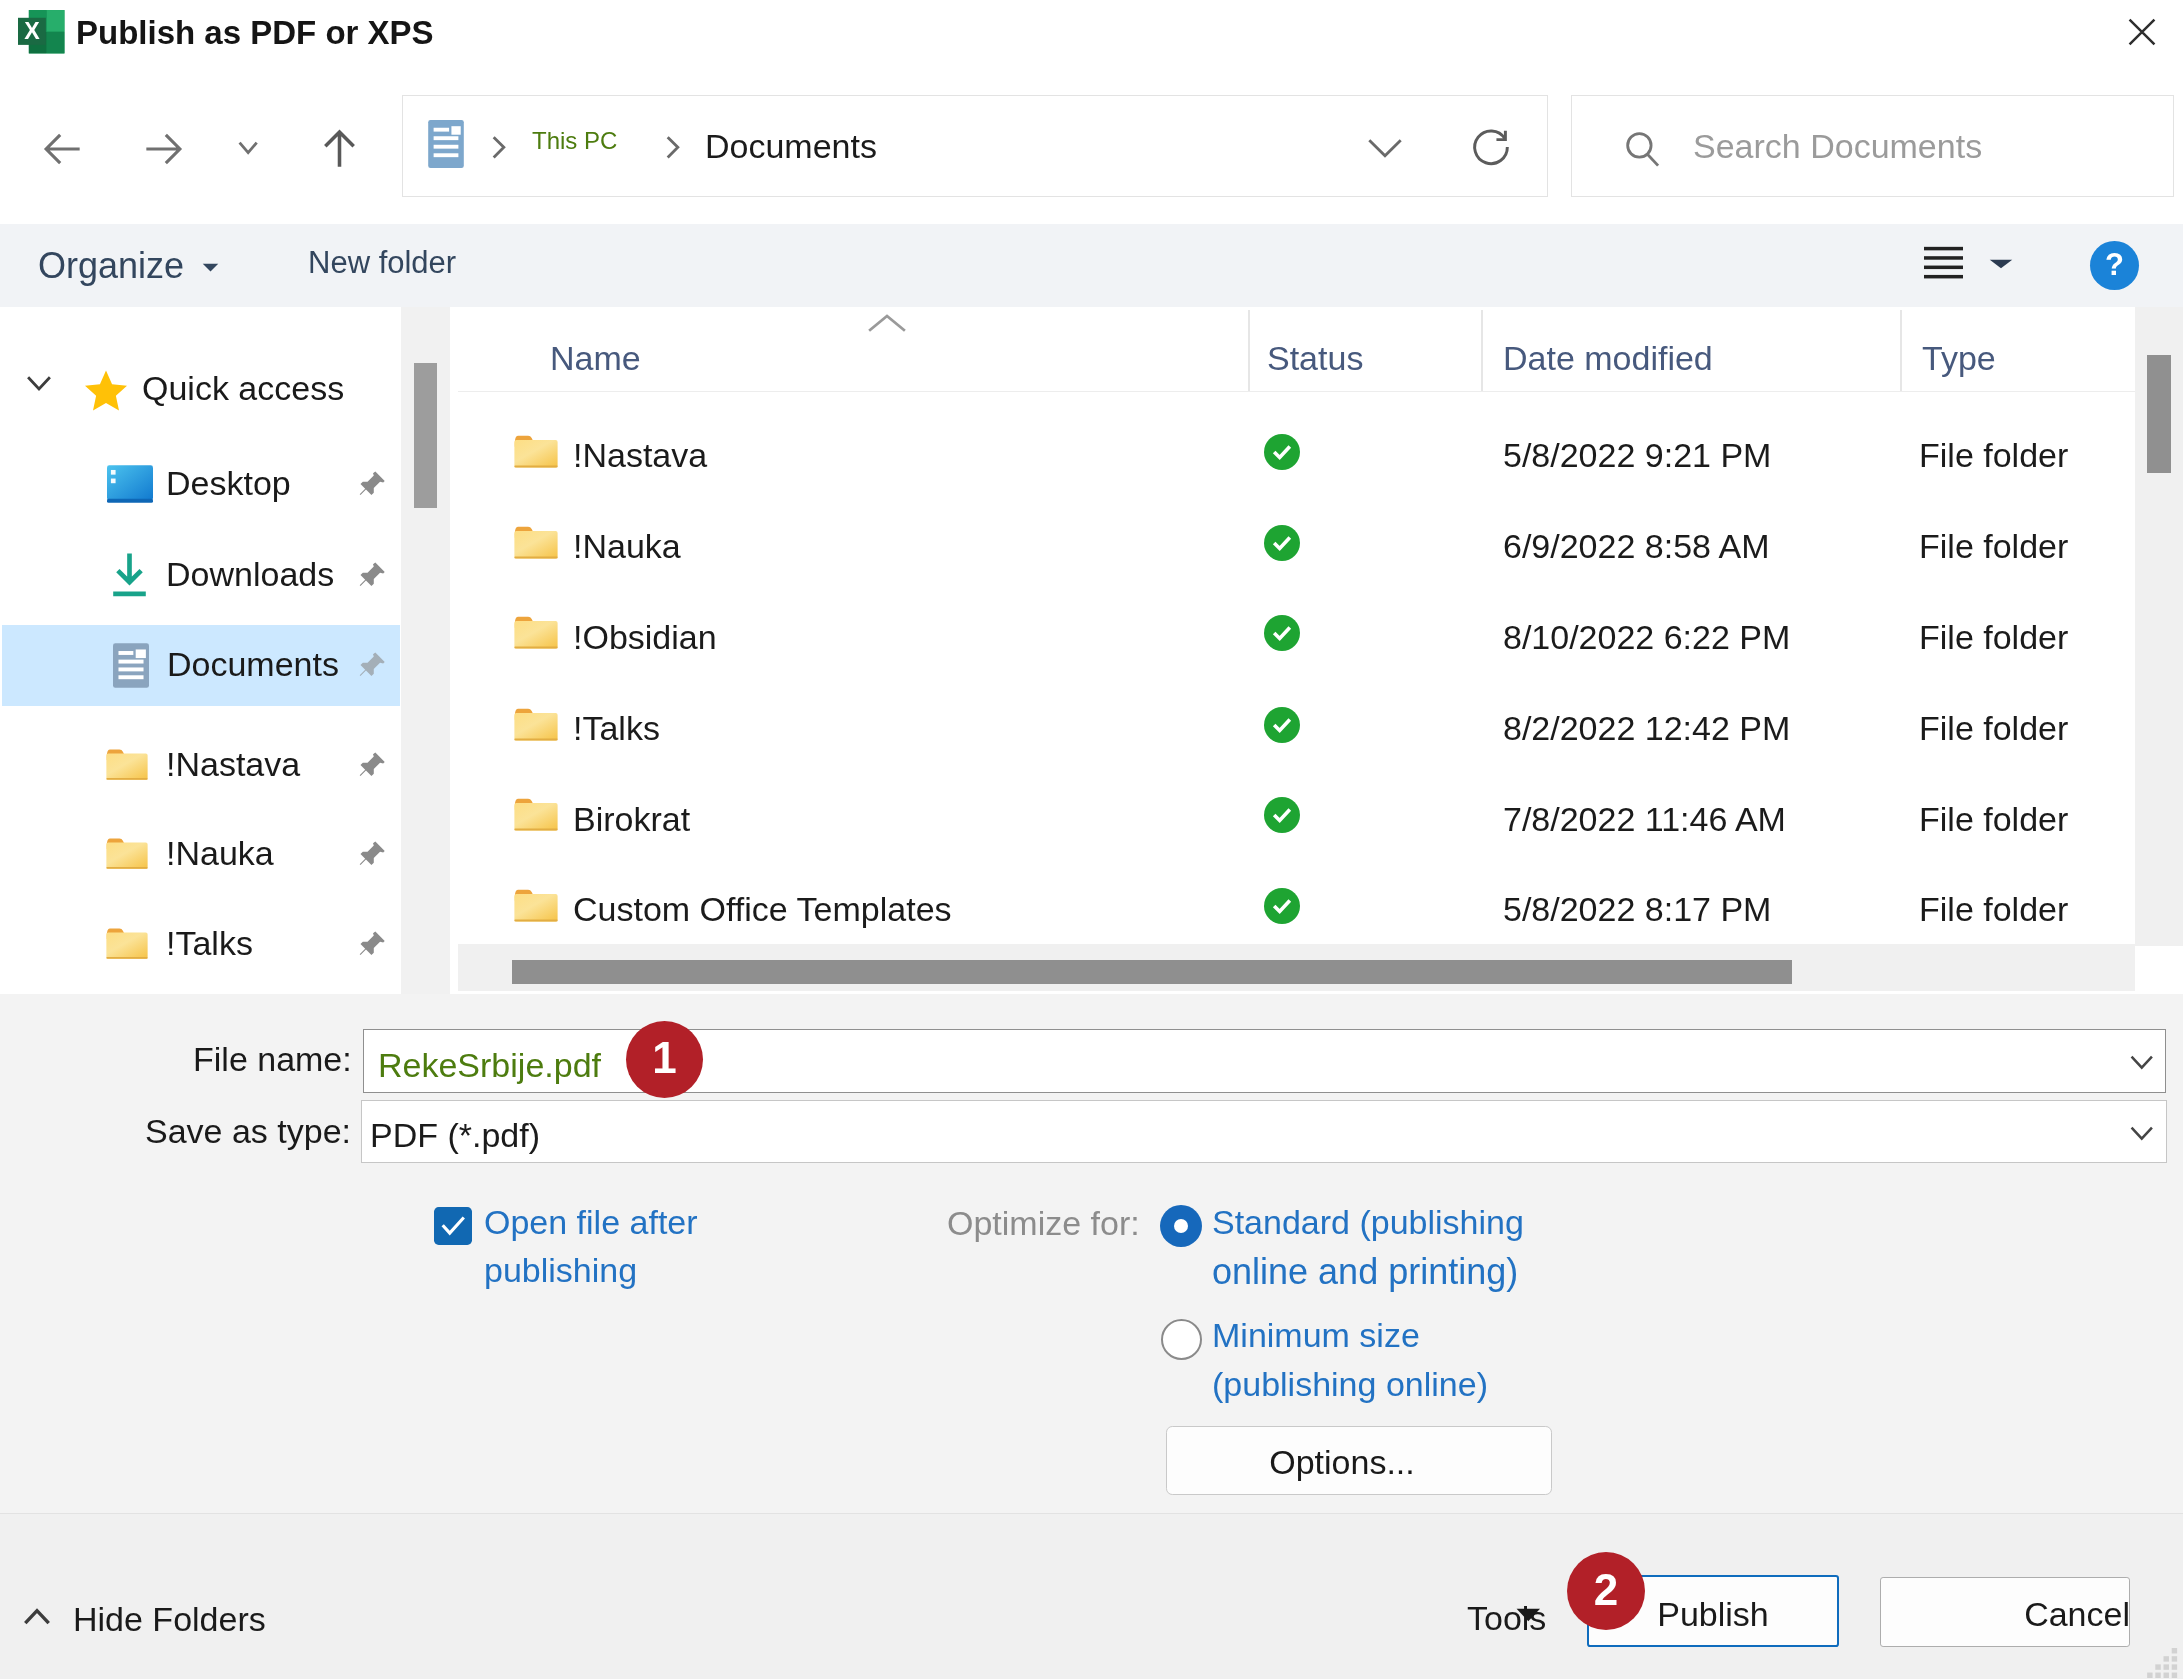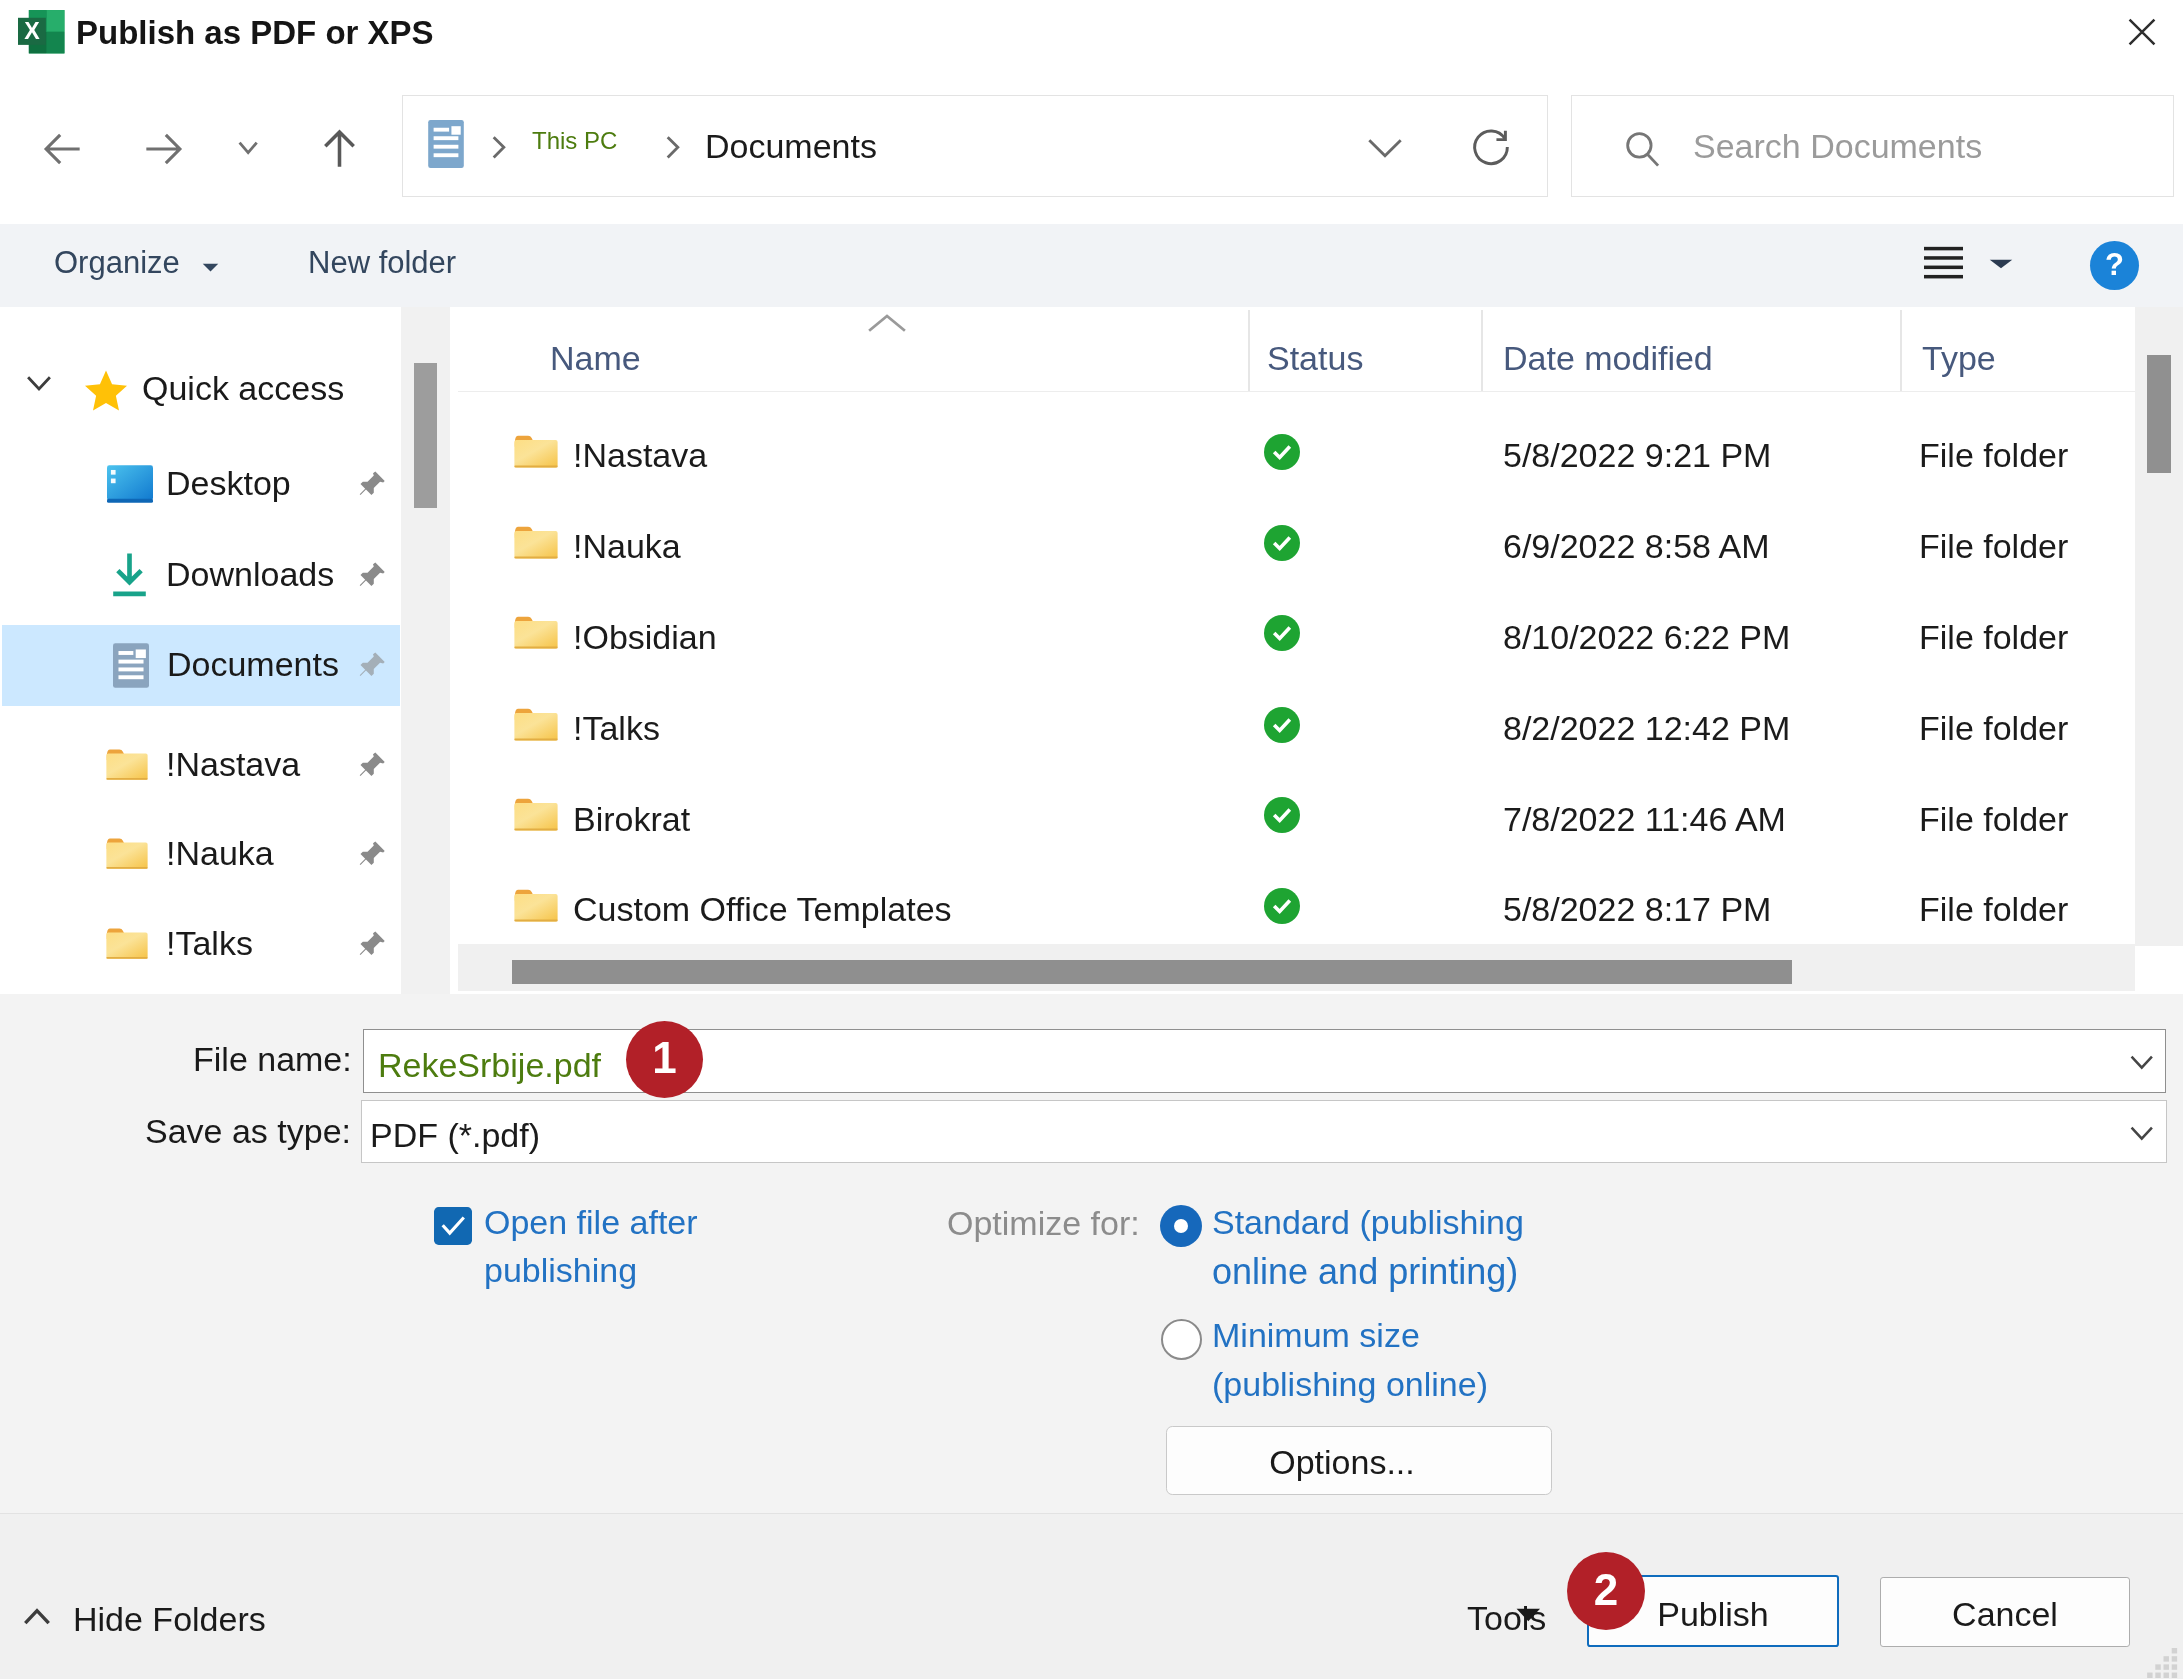--- a/index.html
+++ b/index.html
@@ -87,21 +87,21 @@
   </svg>
 
   <div class="abs" style="left:1571px; top:95px; width:603px; height:102px; background:#fff; border:1.6px solid #e3e3e3;"></div>
   <svg class="abs" style="left:1623px; top:129px;" width="39" height="39" viewBox="0 0 50 50">
     <circle cx="21" cy="21" r="15" stroke="#767676" stroke-width="3.6" fill="none"></circle>
     <path d="M31 32 L45 47" stroke="#767676" stroke-width="3.6" fill="none"></path>
   </svg>
   <div class="abs txt" style="left:1693px; top:127px; font-size:34px; color:#9b9b9b;">Search Documents</div>
 
   <div class="abs" style="left:0px; top:224px; width:2183px; height:83px; background:#f1f3f6;"></div>
-  <div class="abs txt" style="left:54px; top:245px; font-size:31px; color:#33465e;">Organize</div>
+  <div class="abs txt" style="left:38px; top:245px; font-size:36px; color:#33465e;">Organize</div>
   <svg class="abs" style="left:202px; top:263px;" width="17" height="9.4" viewBox="0 0 22 12">
     <path d="M1 1 L11 11 L21 1 Z" fill="#33465e"></path>
   </svg>
   <div class="abs txt" style="left:308px; top:245px; font-size:31px; color:#33465e;">New folder</div>
   <svg class="abs" style="left:1924px; top:246px;" width="39" height="36" viewBox="0 0 50 46">
     <rect x="0" y="1" width="50" height="4.5" fill="#222"></rect>
     <rect x="0" y="13" width="50" height="4.5" fill="#222"></rect>
     <rect x="0" y="25" width="50" height="4.5" fill="#222"></rect>
     <rect x="0" y="37" width="50" height="4.5" fill="#222"></rect>
   </svg>
@@ -312,21 +312,21 @@
 
   <div class="abs txt" style="left:1467px; top:1599px; font-size:34px; color:#1a1a1a;">Tools</div>
   <svg class="abs" style="left:1515px; top:1607px;" width="26.6" height="15" viewBox="0 0 34 19">
     <path d="M2 2 L17 18 L32 2 Z" fill="#1a1a1a"></path>
   </svg>
 
   <div class="abs" style="left:1587px; top:1575px; width:252px; height:72px; background:#fdfdfd; border:2.3px solid #0f6cbd; border-radius:3.1px;"></div>
   <div class="abs txt" style="left:1587px; top:1595px; width:252px; text-align:center; font-size:34px; color:#1a1a1a;">Publish</div>
 
   <div class="abs" style="left:1880px; top:1577px; width:250px; height:70px; background:#fdfdfd; border:1.6px solid #adadad; border-radius:3.1px;"></div>
-  <div class="abs txt" style="left:1880px; top:1595px; width:250px; text-align:center; font-size:34px; color:#1a1a1a;">Cancel</div>
+  <div class="abs txt" style="left:1880px; top:1595px; width:250px; text-align:right; font-size:34px; color:#1a1a1a;">Cancel</div>
 
   <div class="abs" style="left:1567px; top:1552px; width:78px; height:78px; border-radius:50%; background:#b22028;"></div>
   <div class="abs txt" style="left:1567px; top:1565px; width:78px; text-align:center; font-size:44px; font-weight:bold; color:#fff;">2</div>
 
   <svg class="abs" style="left:2147px; top:1648px;" width="33" height="30" viewBox="0 0 44 44">
     <g fill="#d2d2d2">
       <rect x="34" y="0" width="8" height="8"></rect>
       <rect x="34" y="12" width="8" height="8"></rect>
       <rect x="22" y="12" width="8" height="8"></rect>
       <rect x="34" y="24" width="8" height="8"></rect>

